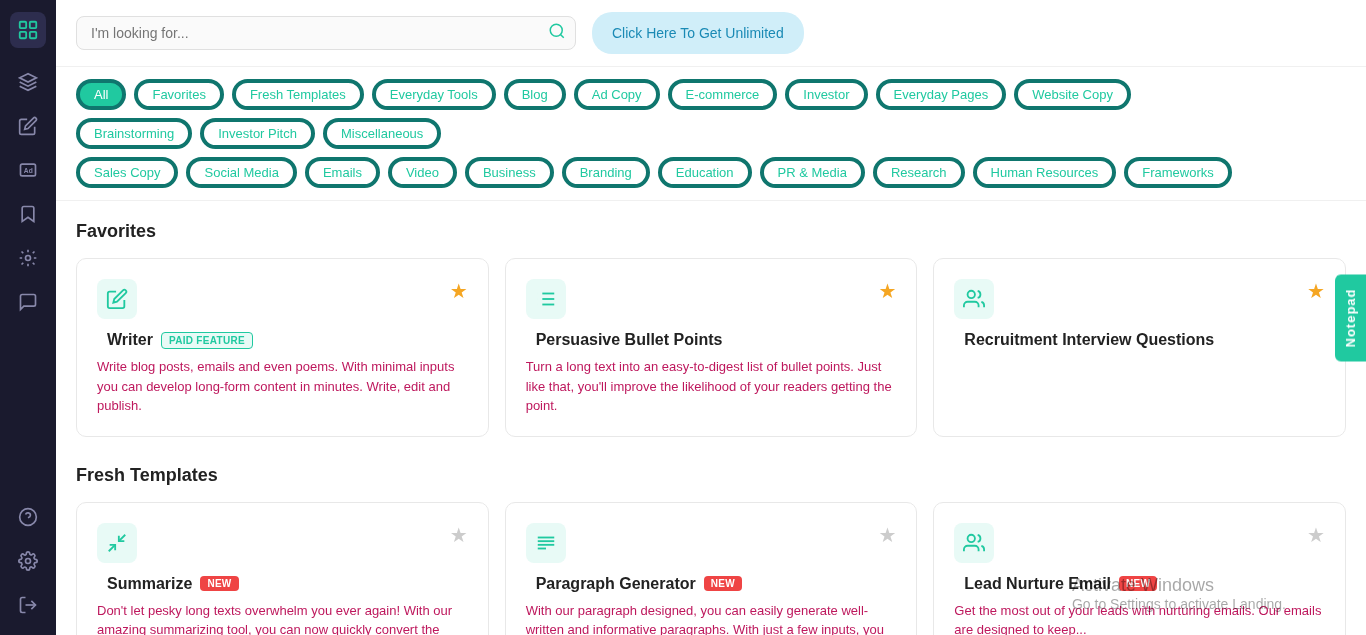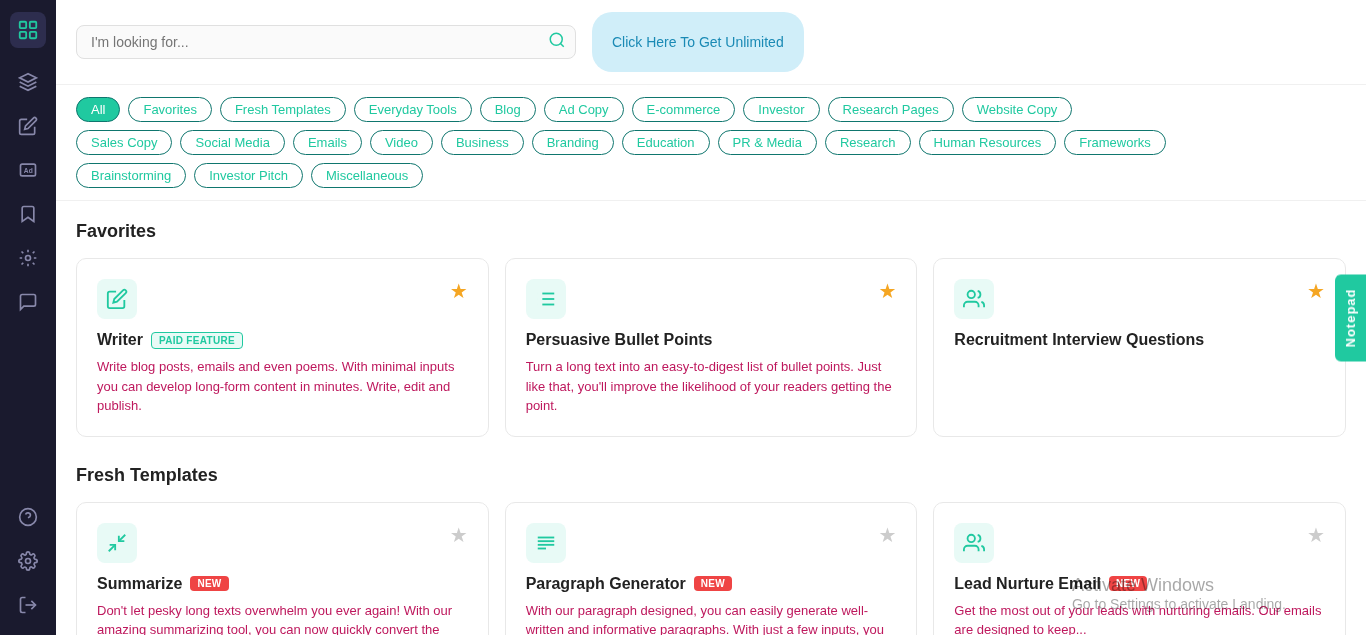--- a/index.html
+++ b/index.html
@@ -76,41 +76,41 @@
     .search-icon {
       position: absolute;
       right: 10px;
       color: #20c9a0;
     }
     .cta-button {
       background: #d0eef9;
       color: #1a8ab5;
       border: none;
       border-radius: 20px;
-      padding: 22px 20px;
+      padding: 13px 20px;
       font-size: 14px;
       font-weight: 500;
       cursor: pointer;
       white-space: nowrap;
     }
 
     
     .filter-area {
       padding: 12px 20px 4px;
       border-bottom: 1px solid #f0f0f0;
     }
     .filter-row {
       display: flex;
       flex-wrap: wrap;
       gap: 8px;
       margin-bottom: 8px;
     }
     .filter-tag {
       padding: 4px 14px;
-      border: 1px solid #0f766e;
+      border: 4px solid #0f766e;
       border-radius: 20px;
       font-size: 13px;
       color: #20c9a0;
       cursor: pointer;
       white-space: nowrap;
       background: #fff;
     }
     .filter-tag.active { background: #20c9a0; color: #fff; }
 
     
@@ -161,20 +161,21 @@
     .star-filled { color: #f5a623; }
     .star-empty { color: #ccc; }
     .card-title {
       font-size: 16px;
       font-weight: 600;
       color: #222;
       margin-bottom: 8px;
       display: flex;
       align-items: center;
       gap: 8px;
+      margin-left: 10px;
     }
     .badge {
       font-size: 10px;
       font-weight: 600;
       padding: 2px 7px;
       border-radius: 4px;
       letter-spacing: 0.3px;
     }
     .badge-paid {
       background: #e8faf6;
@@ -311,41 +312,41 @@
   <div class="filter-area">
     <div class="filter-row" id="filter-row-0">
         <span class="filter-tag active">All</span>
         <span class="filter-tag">Favorites</span>
         <span class="filter-tag">Fresh Templates</span>
         <span class="filter-tag">Everyday Tools</span>
         <span class="filter-tag">Blog</span>
         <span class="filter-tag">Ad Copy</span>
         <span class="filter-tag">E-commerce</span>
         <span class="filter-tag">Investor</span>
-        <span class="filter-tag">Research Pages</span>
+        <span class="filter-tag">Everyday Pages</span>
         <span class="filter-tag">Website Copy</span>
+      </div>
+    <div class="filter-row" id="filter-row-2">
+        <span class="filter-tag">Brainstorming</span>
+        <span class="filter-tag">Investor Pitch</span>
+        <span class="filter-tag">Miscellaneous</span>
       </div>
     <div class="filter-row" id="filter-row-1">
         <span class="filter-tag">Sales Copy</span>
         <span class="filter-tag">Social Media</span>
         <span class="filter-tag">Emails</span>
         <span class="filter-tag">Video</span>
         <span class="filter-tag">Business</span>
         <span class="filter-tag">Branding</span>
         <span class="filter-tag">Education</span>
         <span class="filter-tag">PR &amp; Media</span>
         <span class="filter-tag">Research</span>
         <span class="filter-tag">Human Resources</span>
         <span class="filter-tag">Frameworks</span>
       </div>
-    <div class="filter-row" id="filter-row-2">
-        <span class="filter-tag">Brainstorming</span>
-        <span class="filter-tag">Investor Pitch</span>
-        <span class="filter-tag">Miscellaneous</span>
-      </div>
   </div>
 
   <div class="content" id="content-area">
       <div>
         <div class="section-title">Favorites</div>
         <div class="cards-grid">
           <div class="card">
             <div class="card-header">
               <div class="card-icon">
                 <svg viewBox="0 0 24 24" fill="none" stroke="#20c9a0" stroke-width="2" width="22" height="22">

